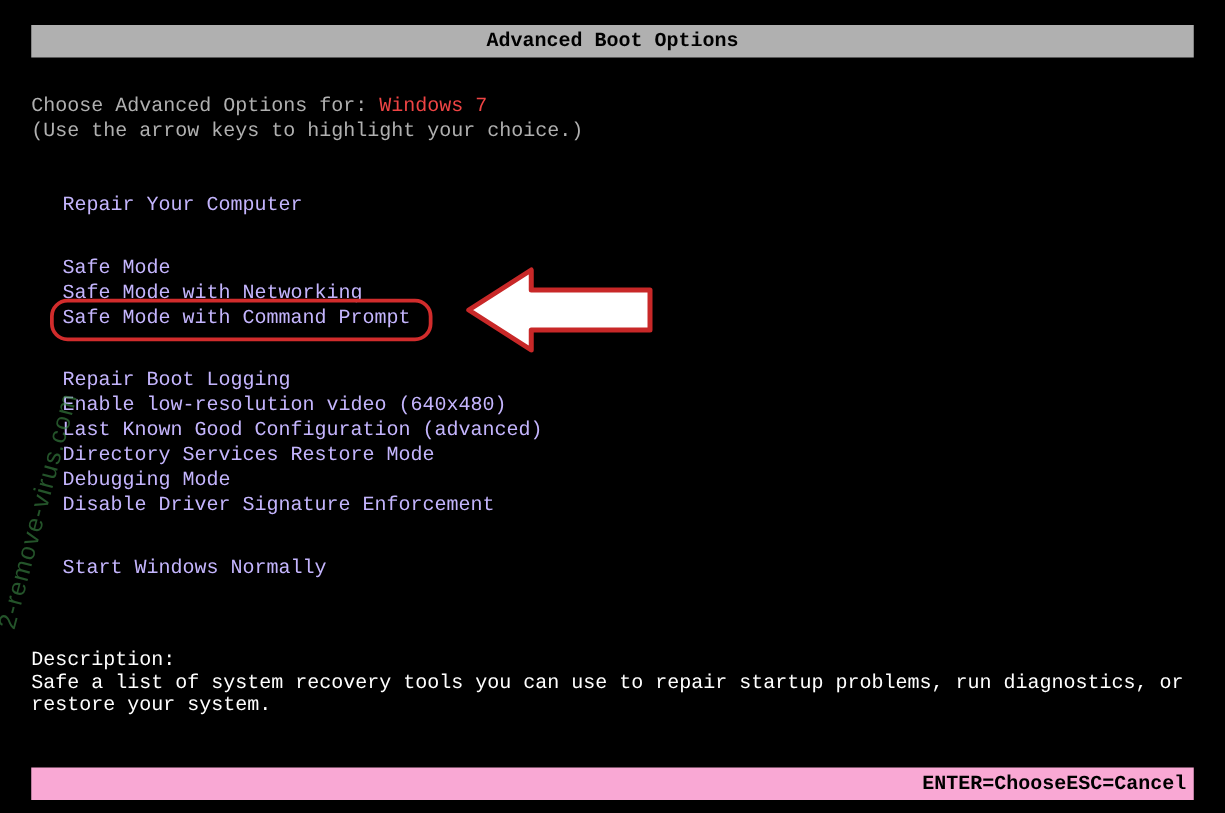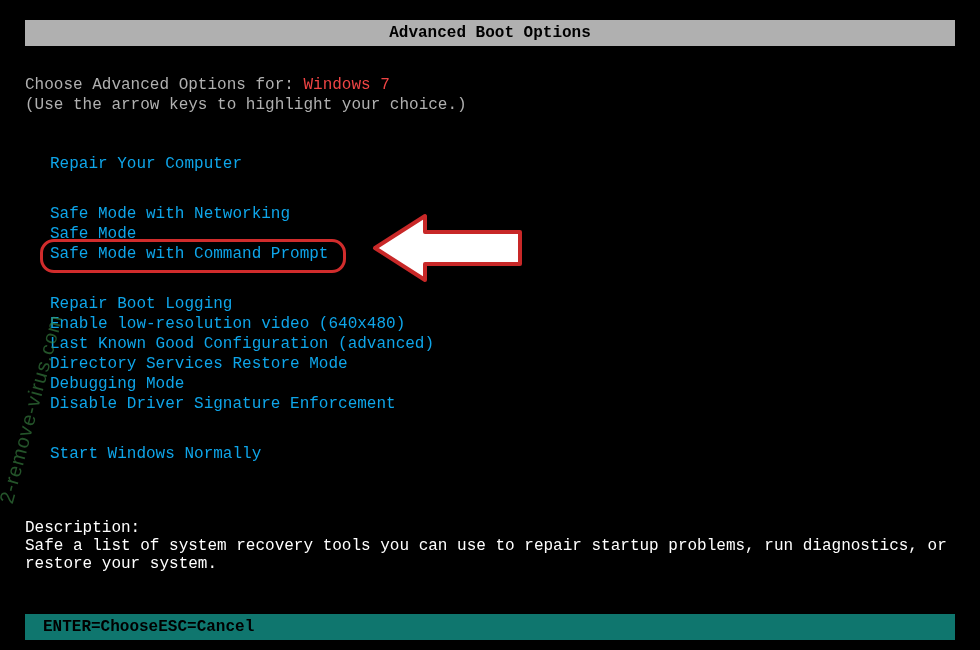--- a/index.html
+++ b/index.html
@@ -37,21 +37,21 @@
       color: #ef4444;
       font-weight: normal;
     }
     .hint {
       margin-bottom: 40px;
     }
     .options {
       margin-left: 25px;
     }
     .option {
-      color: #0ea5e9;
+      color: #c4b5fd;
       padding: 1px 0;
       white-space: pre;
     }
     .group-gap {
       height: 30px;
     }
     .highlighted-wrap {
       position: relative;
       display: inline-block;
     }
@@ -85,25 +85,25 @@
     }
     .footer {
       position: absolute;
       left: 0;
       bottom: 10px;
       width: 100%;
       padding: 0 25px;
       box-sizing: border-box;
     }
     .footer-row {
-      background: #0f766e;
+      background: #f9a8d4;
       color: #000;
       display: flex;
-      justify-content: flex-start;
-      padding: 4px 18px;
+      justify-content: flex-end;
+      padding: 4px 6px;
       font-weight: bold;
     }
     .watermark {
       position: absolute;
       left: -5px;
       top: 500px;
       color: rgba(60,140,70,0.6);
       font-family: Arial, sans-serif;
       font-size: 20px;
       transform: rotate(-75deg);
@@ -121,22 +121,22 @@
   </div>
 
   <div class="intro-line">
     <span>Choose Advanced Options for: </span><span class="osname">Windows 7</span>
   </div>
   <div class="hint">(Use the arrow keys to highlight your choice.)</div>
 
   <div class="options" id="options">
       <div class="option">Repair Your Computer</div>
       <div class="group-gap"></div>
+      <div class="option">Safe Mode</div>
       <div class="option">Safe Mode with Networking</div>
-      <div class="option">Safe Mode</div>
       <div class="option"><span class="highlighted-wrap"><span class="highlight-ring"></span><span>Safe Mode with Command Prompt</span></span></div>
       <div class="group-gap"></div>
       <div class="option">Repair Boot Logging</div>
       <div class="option">Enable low-resolution video (640x480)</div>
       <div class="option">Last Known Good Configuration (advanced)</div>
       <div class="option">Directory Services Restore Mode</div>
       <div class="option">Debugging Mode</div>
       <div class="option">Disable Driver Signature Enforcement</div>
       <div class="group-gap"></div>
       <div class="option">Start Windows Normally</div>

